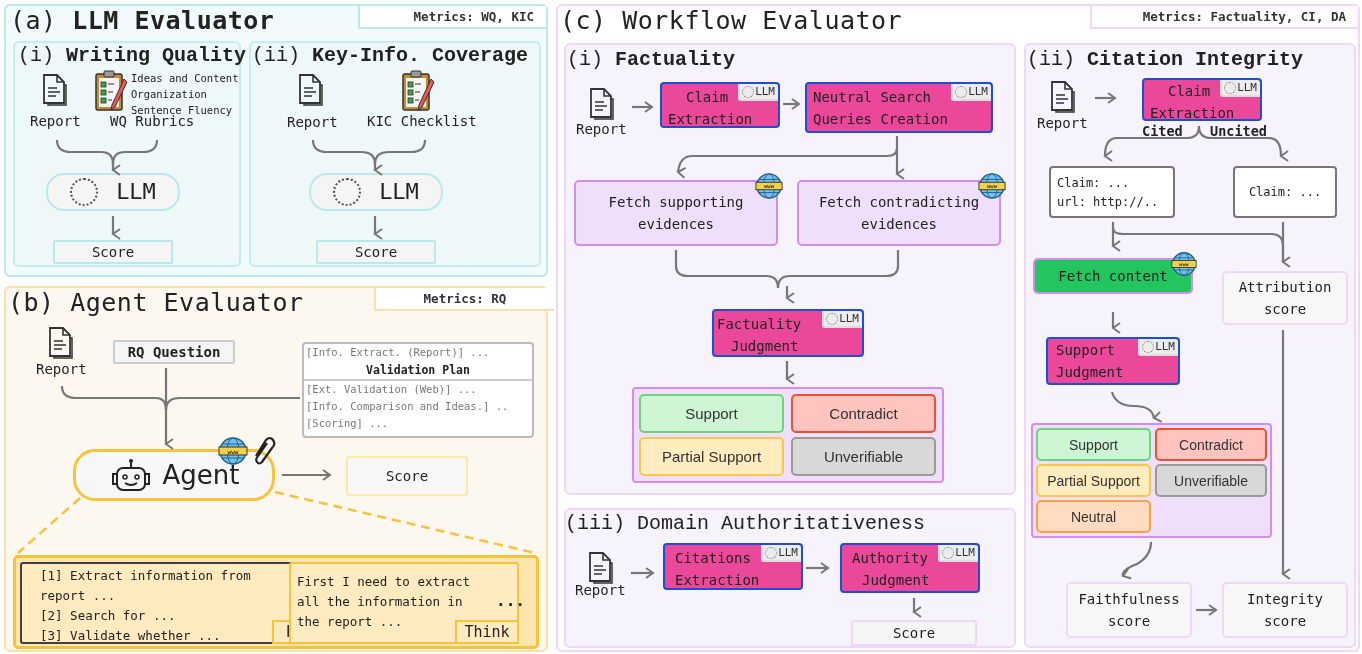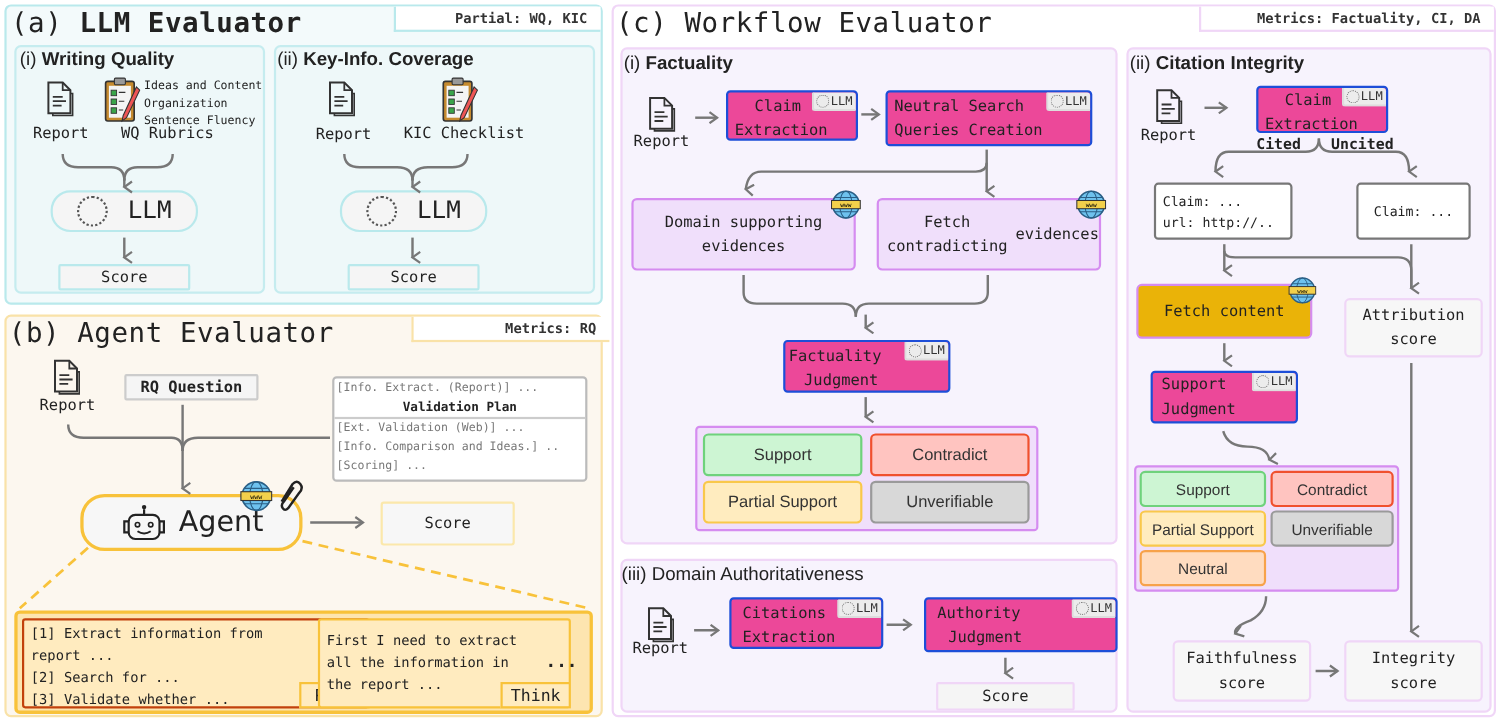--- a/index.html
+++ b/index.html
@@ -2,39 +2,39 @@
 <html><head>
 <meta charset="utf-8">
 <style>
 *{box-sizing:border-box;margin:0;padding:0}
 body{width:1362px;height:654px;background:#fff;position:relative;overflow:hidden;font-family:"DejaVu Sans Mono","Liberation Mono",monospace;color:#222}
 .abs{position:absolute}
 .panel{position:absolute;border:2px solid;border-radius:6px}
 .sub{position:absolute;border:2px solid;border-radius:6px}
 .h1{position:absolute;font-size:25px;font-weight:normal;white-space:nowrap;font-family:"DejaVu Sans Mono",monospace;letter-spacing:0.5px}
 .h1 b{font-weight:bold}
-.h2{position:absolute;font-size:17px;white-space:nowrap;font-family:Liberation Sans, sans-serif}
+.h2{position:absolute;font-size:20px;white-space:nowrap;font-family:Liberation Mono, monospace}
 .h2 b{font-weight:bold}
 .metric{position:absolute;font-size:12.5px;border:2px solid;border-right:none;border-top:none;background:#fff;padding:3px 12px;white-space:nowrap;text-align:right;font-weight:bold;color:#333}
 .lbl{position:absolute;font-size:14px;white-space:nowrap;text-align:center;color:#222}
 .box{position:absolute;border:2px solid;border-radius:5px;display:flex;align-items:center;justify-content:center;text-align:center;font-size:14px;line-height:22px;color:#222}
 .llmbox{position:absolute;border:2px solid #1d4ed8;background:#ec4899;border-radius:4px;font-size:14px;line-height:22px;color:#222}
 .llmtag{position:absolute;top:0;right:0;background:#ececec;border-left:2px solid #ddd;border-bottom:2px solid #ddd;font-size:11px;line-height:15px;padding:0 3px 0 2px;border-radius:0 3px 0 3px;display:flex;align-items:center;gap:1px;color:#333}
 .brain{display:inline-block;width:12px;height:12px;border:1.5px dotted #777;border-radius:50%}
 .cat{position:absolute;border:2px solid;border-radius:5px;display:flex;align-items:center;justify-content:center;font-family:"Liberation Sans","DejaVu Sans",sans-serif;font-size:15px;color:#333}
 .doc{position:absolute;width:26px;height:34px}
 svg.lines{position:absolute;left:0;top:0;pointer-events:none}
 .mono-s{font-size:11px}
 </style>
 </head>
 <body>
 
 <div class="panel" style="left:4px;top:4px;width:544px;height:273px;border-color:#b9e9ec;background:#f3fafb"></div>
 <div class="h1" style="left:10px;top:6px"><span>(a)</span> <b>LLM Evaluator</b></div>
-<div class="metric" style="left:358px;top:6px;width:188px;border-color:#b9e9ec">Partial: WQ, KIC</div>
+<div class="metric" style="left:358px;top:6px;width:188px;border-color:#b9e9ec">Metrics: WQ, KIC</div>
 
 <div class="sub" style="left:13px;top:41px;width:228px;height:226px;border-color:#c5ecef;background:#eef8f9"></div>
 <div class="h2" style="left:18px;top:44px"><span>(i)</span> <b>Writing Quality</b></div>
 <svg class="doc" style="left:42px;top:73px" viewBox="0 0 26 34">
     <path d="M2 2h13l7 7v21H2z" fill="none" stroke="#333" stroke-width="1.8"></path>
     <path d="M15 2v7h7" fill="none" stroke="#333" stroke-width="1.6"></path>
     <path d="M6 15h9M6 19h12M6 23h8" stroke="#333" stroke-width="1.6"></path>
     <path d="M22 12h2v20H6v-2" fill="none" stroke="#333" stroke-width="1.5"></path>
   </svg>
 <div class="lbl" style="left:30px;top:113px">Report</div>
@@ -79,21 +79,21 @@
   </svg>
 <div class="lbl" style="left:367px;top:113px">KIC Checklist</div>
 <div class="box" style="left:309px;top:173px;width:134px;height:38px;border-radius:18px;border-color:#b9e9ec;background:#f5f5f5;font-size:22px">
   <span style="display:inline-block;width:28px;height:28px;border:2px dotted #555;border-radius:50%;margin-right:18px"></span>
     <span>LLM</span>
 </div>
 <div class="box" style="left:316px;top:240px;width:120px;height:24px;border-color:#b9e9ec;background:#f5f5f5;border-radius:2px">Score</div>
 
 <div class="panel" style="left:4px;top:286px;width:544px;height:366px;border-color:#f9e2a8;background:#fcf7ef"></div>
 <div class="h1" style="left:8px;top:288px"><span>(b)</span> <span>Agent Evaluator</span></div>
-<div class="metric" style="left:374px;top:288px;width:180px;border-color:#f9e2a8;border-top:none;background:#fff">Metrics: RQ</div>
+<div class="metric" style="left:374px;top:288px;width:180px;border-color:#f9e2a8;border-top:none;text-align:center;background:#fff">Metrics: RQ</div>
 
 <svg class="doc" style="left:48px;top:326px" viewBox="0 0 26 34">
     <path d="M2 2h13l7 7v21H2z" fill="none" stroke="#333" stroke-width="1.8"></path>
     <path d="M15 2v7h7" fill="none" stroke="#333" stroke-width="1.6"></path>
     <path d="M6 15h9M6 19h12M6 23h8" stroke="#333" stroke-width="1.6"></path>
     <path d="M22 12h2v20H6v-2" fill="none" stroke="#333" stroke-width="1.5"></path>
   </svg>
 <div class="lbl" style="left:36px;top:361px">Report</div>
 <div class="box" style="left:113px;top:340px;width:122px;height:24px;border-color:#ccc;background:#f5f5f5;border-radius:2px;font-weight:bold;font-size:14px">RQ Question</div>
 
@@ -123,21 +123,21 @@
     <path d="M2 15h26M4 8h22M4 22h22" stroke="#2a5f86"></path>
     <rect x="1" y="11" width="28" height="8" fill="#f3d04b" stroke="#333" stroke-width="1"></rect>
     <text x="15" y="17.5" font-size="6" text-anchor="middle" font-family="DejaVu Sans Mono">www</text>
   </svg>
 <svg class="abs" style="left:252px;top:434px;width:26px;height:32px" viewBox="0 0 26 32">
     <path d="M4 22L14 6q4-4 7 0t-1 8L10 28q-3 3-5 0t1-6l9-13" fill="none" stroke="#222" stroke-width="2.2"></path>
   </svg>
 <div class="box" style="left:346px;top:456px;width:122px;height:40px;border-color:#fbe8ab;background:#f7f7f7;border-radius:3px">Score</div>
 
 <div class="abs" style="left:13px;top:555px;width:526px;height:94px;border:3px solid #f8c23a;border-radius:5px;background:#fde5b0"></div>
-<div class="abs" style="left:20px;top:562px;width:316px;height:82px;border:2px solid #c2410c;border-radius:3px;background:#ffebbf;padding:2px 6px;font-size:12.5px;line-height:20px">
+<div class="abs" style="left:20px;top:562px;width:316px;height:82px;border:2px solid #404040;border-radius:3px;background:#ffebbf;padding:2px 18px;font-size:12.5px;line-height:20px">
   <div style="white-space:nowrap">[1] Extract information from</div>
   <div>report ...</div>
   <div>[2] Search for ...</div>
   <div style="white-space:nowrap">[3] Validate whether ...</div>
   <div style="position:absolute;right:-2px;bottom:-2px;width:64px;height:24px;border:2px solid #f8c23a;background:#ffebbf;text-align:center;font-size:15px;line-height:20px">Plan</div>
 </div>
 <div class="abs" style="left:289px;top:562px;width:230px;height:82px;border:2px solid #f8c23a;border-radius:3px;background:#ffebbf;padding:8px 6px;font-size:12.5px;line-height:20px">
   <div style="white-space:nowrap">First I need to extract</div>
   <div style="white-space:nowrap">all the information in</div>
   <div>the report ...</div>
@@ -170,24 +170,24 @@
 <div class="llmbox" style="left:805px;top:82px;width:188px;height:51px;padding:2px 6px">
   <div>Neutral Search</div>
   <div>Queries Creation</div>
   <span class="llmtag">
       <span class="brain"></span>
       <span>LLM</span>
     </span>
 </div>
 
 <div class="box" style="left:574px;top:180px;width:204px;height:66px;border-color:#d58cf0;background:#f0dffb;flex-direction:column">
-  <div>Domain supporting</div>
+  <div>Fetch supporting</div>
   <div>evidences</div>
 </div>
-<div class="box" style="left:797px;top:180px;width:204px;height:66px;border-color:#d58cf0;background:#f0dffb;flex-direction:row">
+<div class="box" style="left:797px;top:180px;width:204px;height:66px;border-color:#d58cf0;background:#f0dffb;flex-direction:column">
   <div>Fetch contradicting</div>
   <div>evidences</div>
 </div>
 <svg class="abs" style="left:755px;top:172px;width:28px;height:28px" viewBox="0 0 30 30">
     <circle cx="15" cy="15" r="13" fill="#6ec2ee" stroke="#2a5f86" stroke-width="1.5"></circle>
     <ellipse cx="15" cy="15" rx="6" ry="13" fill="none" stroke="#2a5f86"></ellipse>
     <path d="M2 15h26M4 8h22M4 22h22" stroke="#2a5f86"></path>
     <rect x="1" y="11" width="28" height="8" fill="#f3d04b" stroke="#333" stroke-width="1"></rect>
     <text x="15" y="17.5" font-size="6" text-anchor="middle" font-family="DejaVu Sans Mono">www</text>
   </svg>
@@ -224,21 +224,21 @@
   </svg>
 <div class="lbl" style="left:575px;top:582px">Report</div>
 <div class="llmbox" style="left:663px;top:543px;width:140px;height:47px;padding:2px 10px">
   <div>Citations</div>
   <div>Extraction</div>
   <span class="llmtag">
       <span class="brain"></span>
       <span>LLM</span>
     </span>
 </div>
-<div class="llmbox" style="left:840px;top:543px;width:176px;height:50px;padding:2px 10px">
+<div class="llmbox" style="left:840px;top:543px;width:140px;height:50px;padding:2px 10px">
   <div>Authority</div>
   <div style="padding-left:10px">Judgment</div>
   <span class="llmtag">
       <span class="brain"></span>
       <span>LLM</span>
     </span>
 </div>
 <div class="box" style="left:851px;top:620px;width:126px;height:26px;border-color:#f0d6f7;background:#f5f5f5;border-radius:2px">Score</div>
 
 <div class="sub" style="left:1024px;top:43px;width:332px;height:605px;border-color:#f0d6f7;background:#f7f3fd"></div>
@@ -260,21 +260,21 @@
 </div>
 <div class="lbl" style="left:1142px;top:123px;font-weight:bold;font-size:13.5px">Cited</div>
 <div class="lbl" style="left:1210px;top:123px;font-weight:bold;font-size:13.5px">Uncited</div>
 
 <div class="abs" style="left:1049px;top:166px;width:126px;height:52px;border:2px solid #777;border-radius:4px;background:#fff;padding:6px 6px;font-size:12px;line-height:19px">
   <div>Claim: ...</div>
   <div style="white-space:nowrap">url: http://..</div>
 </div>
 <div class="box" style="left:1233px;top:166px;width:104px;height:52px;border-color:#777;background:#fff;font-size:12px;border-radius:4px">Claim: ...</div>
 
-<div class="box" style="left:1033px;top:258px;width:160px;height:50px;border-color:#d58cf0;background:#eab308">Fetch content</div>
+<div class="box" style="left:1033px;top:258px;width:160px;height:36px;border-color:#d58cf0;background:#22c55e">Fetch content</div>
 <svg class="abs" style="left:1171px;top:251px;width:26px;height:26px" viewBox="0 0 30 30">
     <circle cx="15" cy="15" r="13" fill="#6ec2ee" stroke="#2a5f86" stroke-width="1.5"></circle>
     <ellipse cx="15" cy="15" rx="6" ry="13" fill="none" stroke="#2a5f86"></ellipse>
     <path d="M2 15h26M4 8h22M4 22h22" stroke="#2a5f86"></path>
     <rect x="1" y="11" width="28" height="8" fill="#f3d04b" stroke="#333" stroke-width="1"></rect>
     <text x="15" y="17.5" font-size="6" text-anchor="middle" font-family="DejaVu Sans Mono">www</text>
   </svg>
 <div class="box" style="left:1222px;top:271px;width:126px;height:54px;border-color:#f0d6f7;background:#f7f7f7;flex-direction:column">
   <div>Attribution</div>
   <div>score</div>

